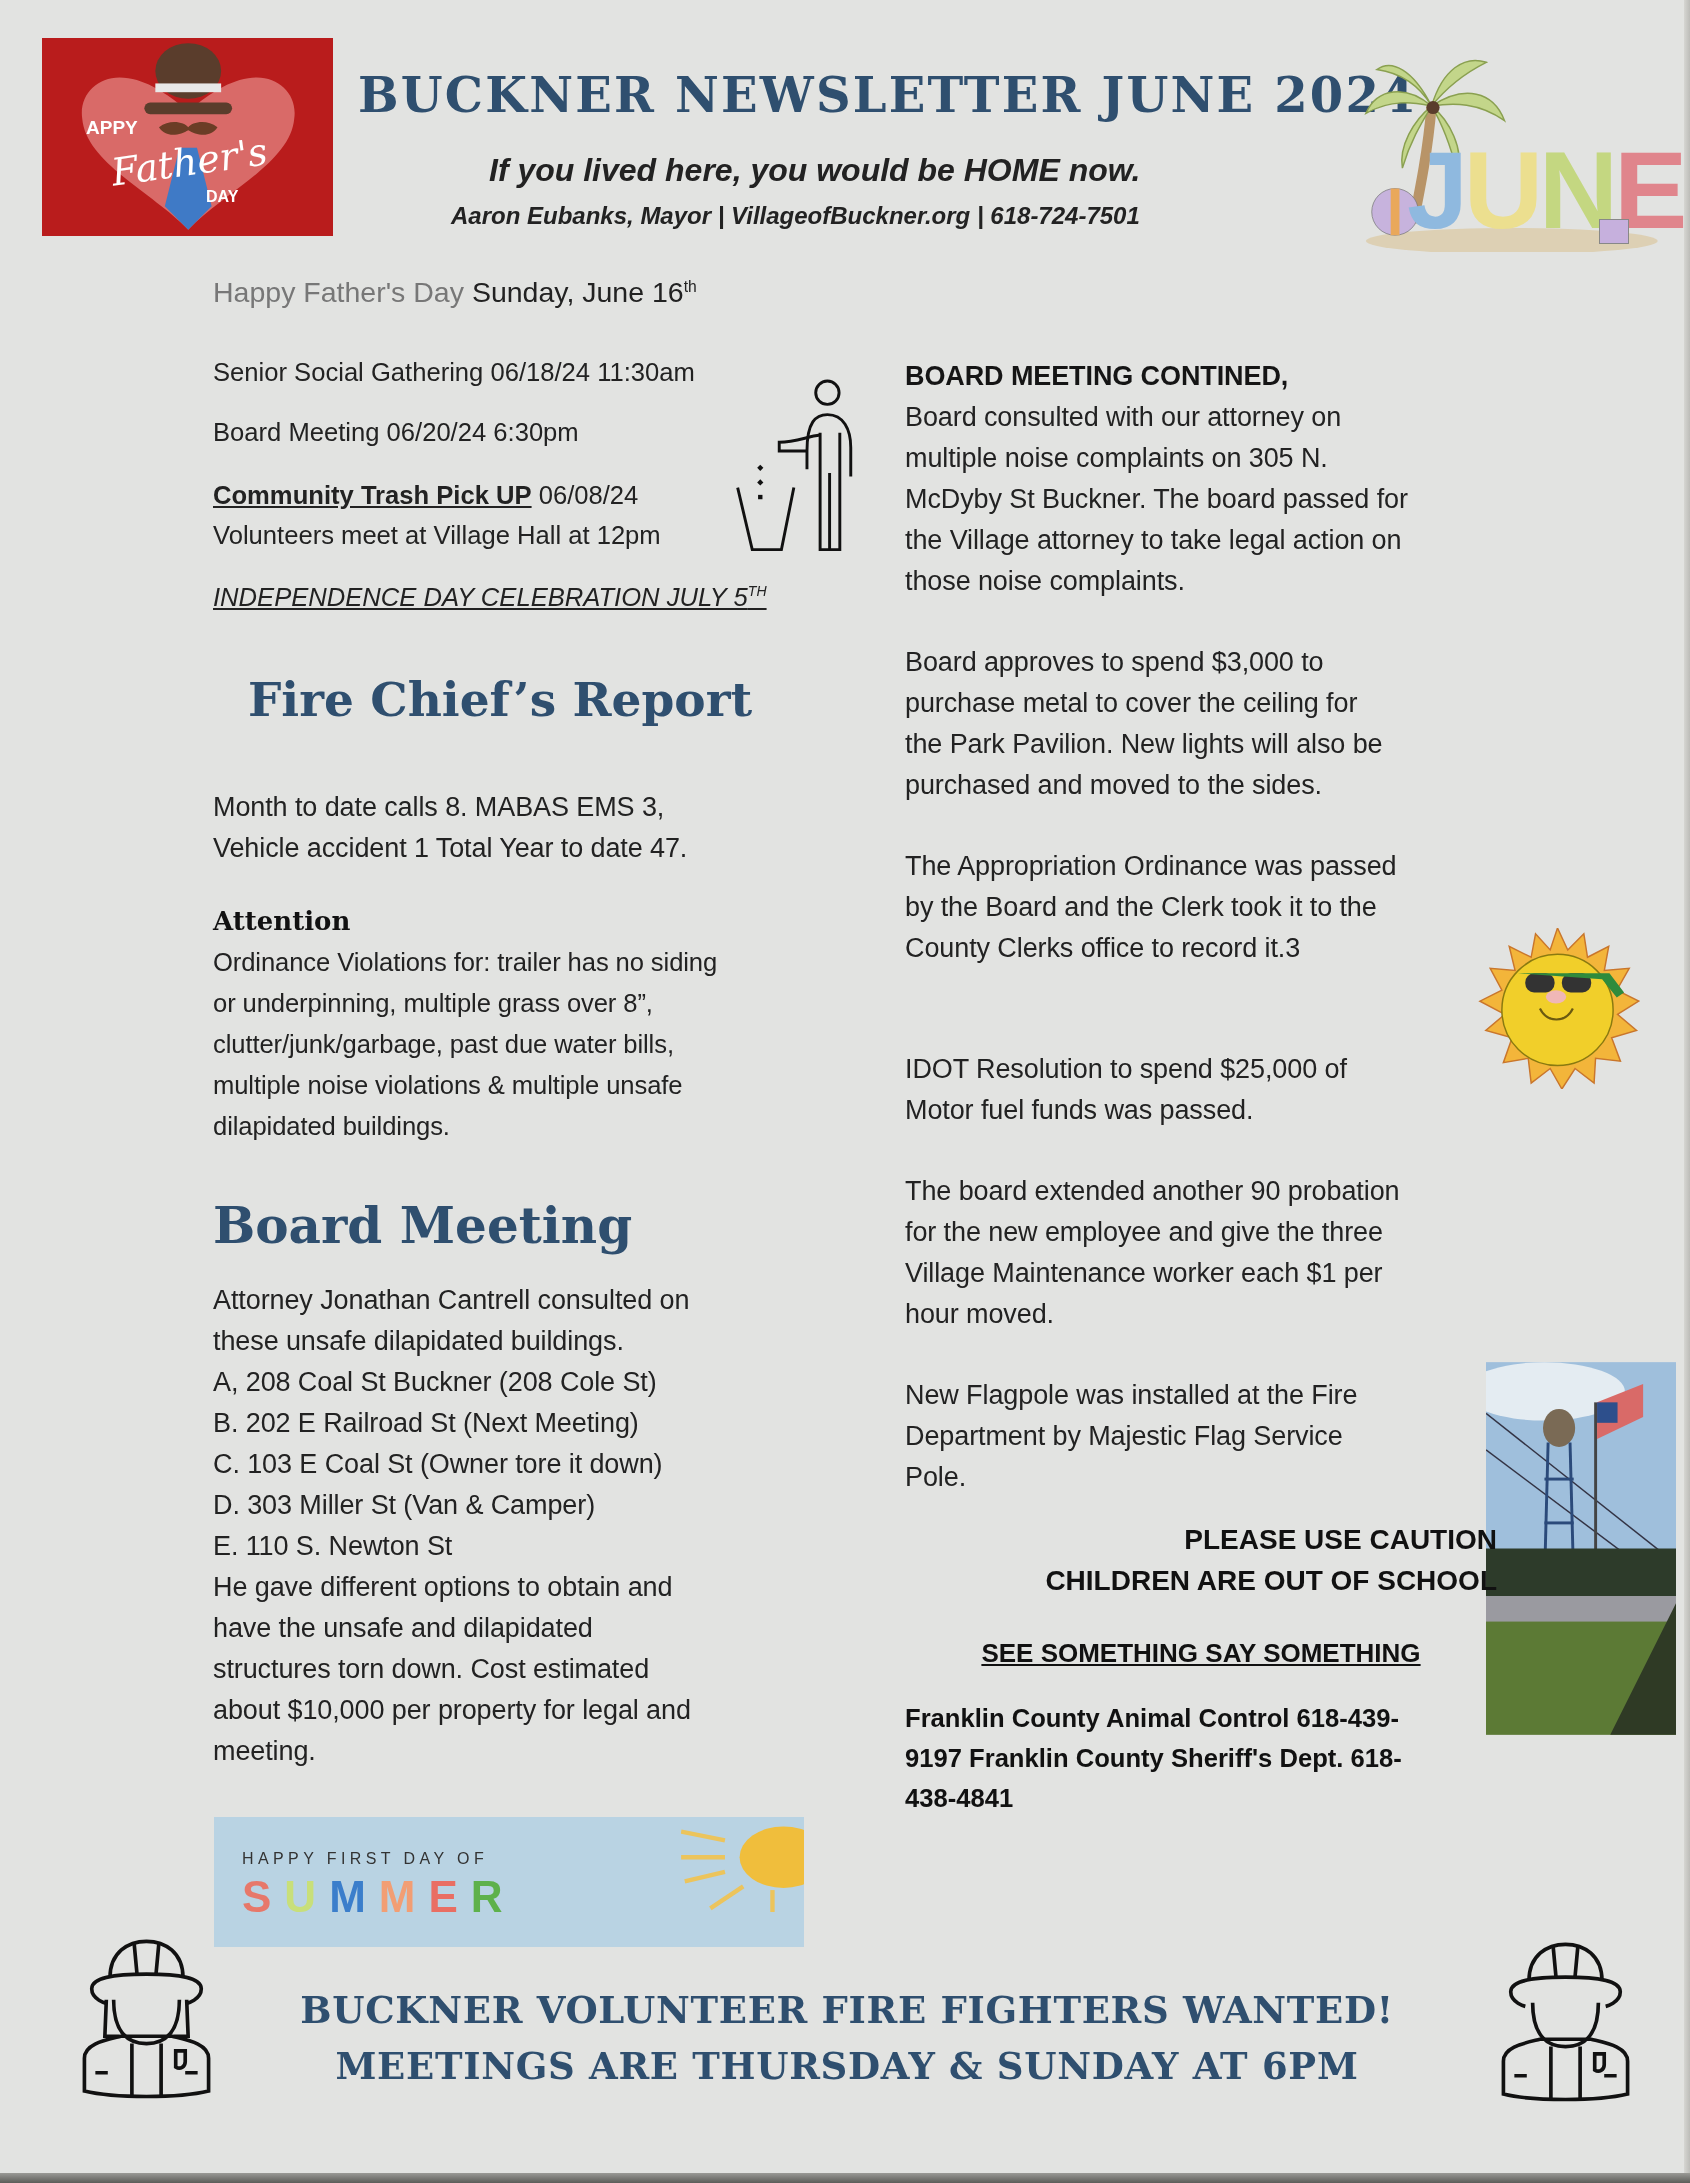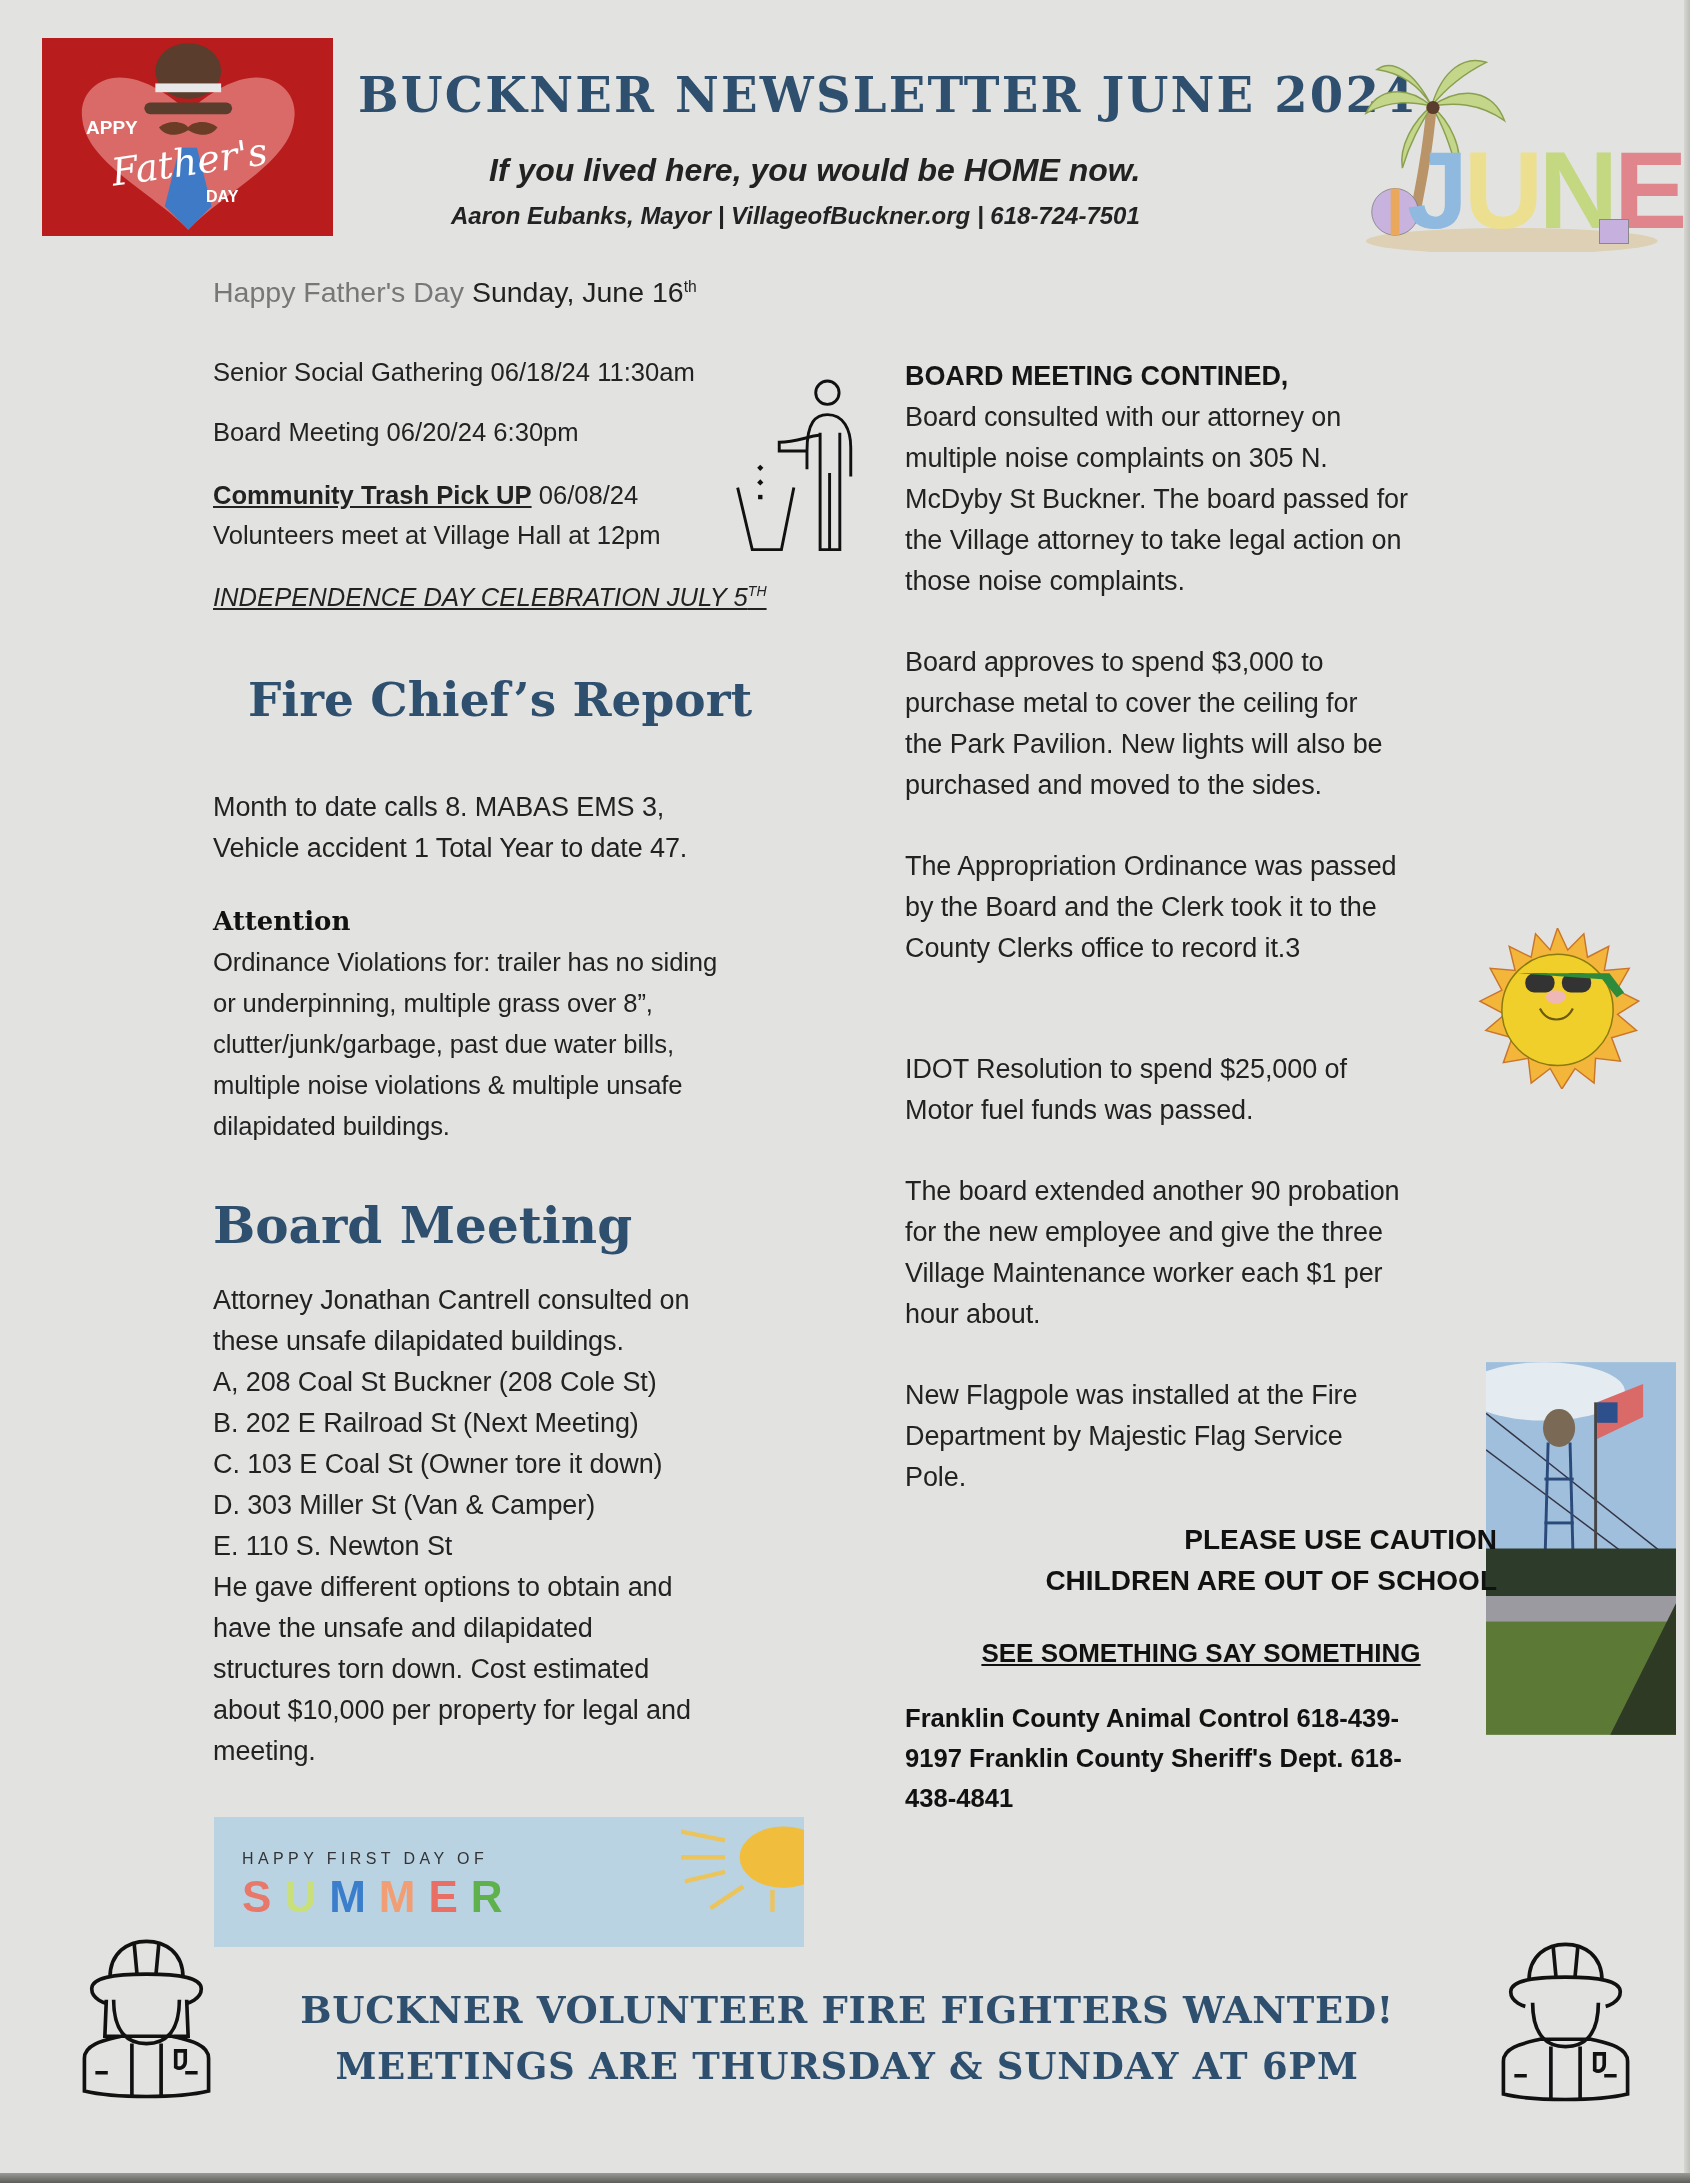--- a/index.html
+++ b/index.html
@@ -191,21 +191,21 @@
   <p>The Appropriation Ordinance was passed</p>
   <p>by the Board and the Clerk took it to the</p>
   <p>County Clerks office to record it.3</p>
   <p style="height:80px;"></p>
   <p>IDOT Resolution to spend $25,000 of</p>
   <p>Motor fuel funds was passed.</p>
   <p style="height:40px;"></p>
   <p>The board extended another 90 probation</p>
   <p>for the new employee and give the three</p>
   <p>Village Maintenance worker each $1 per</p>
-  <p>hour about.</p>
+  <p>hour moved.</p>
   <p style="height:40px;"></p>
   <p>New Flagpole was installed at the Fire</p>
   <p>Department by Majestic Flag Service</p>
   <p>Pole.</p>
 </div>
 
 <svg class="abs sun" viewBox="0 0 228 220">
   <g fill="#f3b53a" stroke="#c9762c" stroke-width="2">
     <polygon points="114,0 128,30 150,8 155,40 184,25 178,58 212,55 195,85 225,100 196,118 222,140 188,150 200,182 166,178 164,212 138,192 120,220 104,192 78,212 74,178 40,184 52,150 16,140 42,118 8,100 38,85 22,55 56,58 48,25 78,40 84,8 104,30"></polygon>
   </g>

